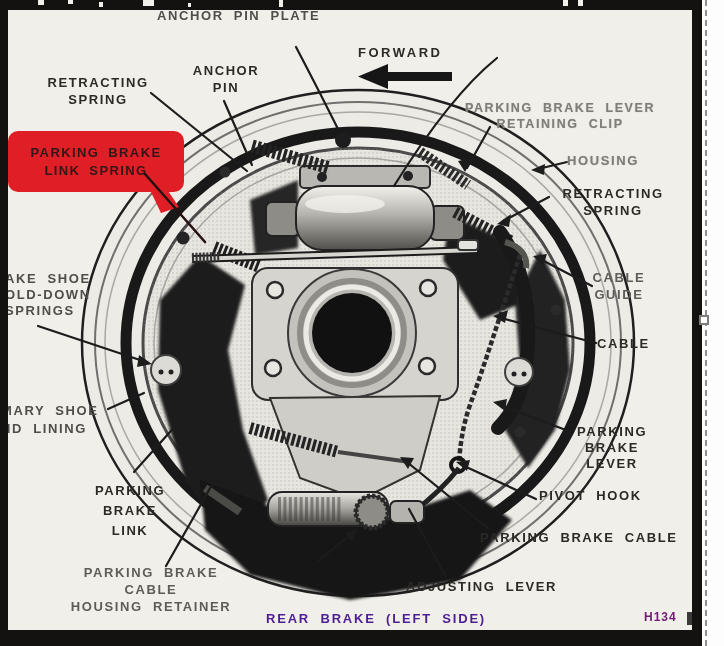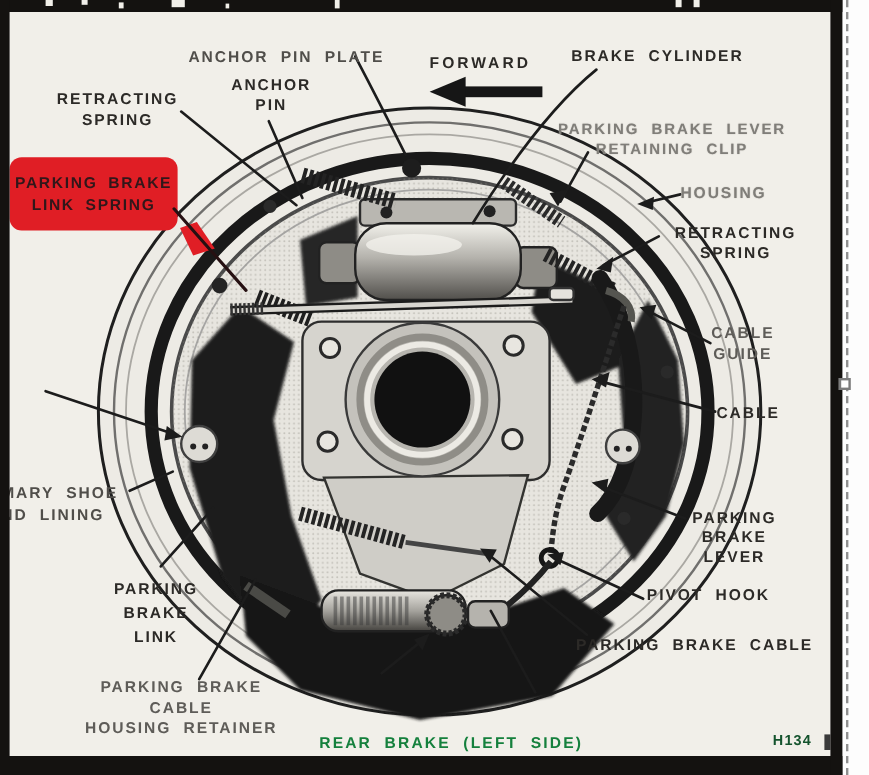--- a/index.html
+++ b/index.html
@@ -10,25 +10,25 @@
   .overlay-art{position:absolute;left:0;top:0;width:724px;height:646px;z-index:4;pointer-events:none;}
 
   
   .lbl{position:absolute;z-index:5;font-weight:700;font-size:13px;line-height:1.3;
        letter-spacing:1.6px;word-spacing:5px;color:#2c2a27;white-space:pre-line;}
   .ctr{text-align:center;}
   .soft{color:#504e4a;}
   .dim{color:#807e79;text-shadow:0 0 1px #b8b6b0;}
   .mid{color:#5e5c58;}
   .lh-lg{line-height:1.55;}
-  .caption{letter-spacing:1.8px;color:#15803d;}
-  .code{font-size:12px;letter-spacing:1px;color:#14532d;}
-
-  
-  .hl-box{position:absolute;left:8px;top:131px;width:140px;height:61px;border-radius:10px;
+  .caption{letter-spacing:1.8px;color:#4c1d95;}
+  .code{font-size:12px;letter-spacing:1px;color:#701a75;}
+
+  
+  .hl-box{position:absolute;left:8px;top:131px;width:176px;height:61px;border-radius:10px;
           z-index:3;display:flex;align-items:center;justify-content:center;}
   .hl-text{font-weight:700;font-size:13px;line-height:1.35;letter-spacing:1.4px;word-spacing:4px;
            color:#31171a;text-align:center;white-space:pre-line;}
 
   
   .border{position:absolute;background:#141210;z-index:6;}
   .b-top{left:0;top:0;width:702px;height:10px;}
   .b-left{left:0;top:0;width:8px;height:646px;}
   .b-bottom{left:0;top:630px;width:702px;height:16px;}
   .b-right{left:692px;top:0;width:10px;height:646px;}
@@ -201,42 +201,45 @@
   <div class="hl-box" style="background:#e01e25;" title="PARKING BRAKE
 LINK SPRING">
     <div class="hl-text">PARKING BRAKE
 LINK SPRING</div>
   </div>
   <svg class="overlay-art" viewBox="0 0 724 646">
     <polygon points="150,190 164,185 179,207 161,213" fill="#e01e25"></polygon>
     <line x1="145" y1="174" x2="205" y2="242" stroke="#261012" stroke-width="2.6" stroke-linecap="round"></line>
   </svg>
 
-  <div class="lbl soft" style="left:157px;top:40px;">ANCHOR PIN PLATE</div>
+  <div class="lbl soft" style="left:157px;top:8px;">ANCHOR PIN PLATE</div>
   <div class="lbl ctr" style="left:37px;top:75px;width:122px;">RETRACTING
 SPRING</div>
   <div class="lbl ctr" style="left:178px;top:63px;width:72px;margin-left:12px;">ANCHOR
 PIN</div>
   <div class="lbl" style="left:358px;top:45px;letter-spacing:2.5px;">FORWARD</div>
-  <div class="lbl" style="left:476px;top:39px;">BRAKE CYLINDER</div>
   <div class="lbl ctr dim" style="left:462px;top:100px;width:196px;font-size:12.5px;">PARKING BRAKE LEVER
 RETAINING CLIP</div>
   <div class="lbl dim" style="left:567px;top:153px;">HOUSING</div>
   <div class="lbl ctr" style="left:543px;top:186px;width:140px;">RETRACTING
 SPRING</div>
   <div class="lbl ctr mid" style="left:578px;top:270px;width:82px;">CABLE
 GUIDE</div>
   <div class="lbl" style="left:597px;top:336px;">CABLE</div>
+  <div class="lbl soft" style="left:5px;top:271px;line-height:1.22;">AKE SHOE
+OLD-DOWN
+SPRINGS</div>
   <div class="lbl soft" style="left:1px;top:402px;line-height:1.35;">MARY SHOE
 ND LINING</div>
   <div class="lbl ctr lh-lg" style="left:84px;top:481px;width:92px;">PARKING
 BRAKE
 LINK</div>
   <div class="lbl ctr mid" style="left:53px;top:565px;width:196px;">PARKING BRAKE CABLE
 HOUSING RETAINER</div>
+  <div class="lbl" style="left:406px;top:579px;">ADJUSTING LEVER</div>
   <div class="lbl ctr" style="left:568px;top:424px;width:88px;line-height:1.22;">PARKING
 BRAKE
 LEVER</div>
   <div class="lbl" style="left:539px;top:488px;">PIVOT HOOK</div>
   <div class="lbl" style="left:480px;top:530px;">PARKING BRAKE CABLE</div>
   <div class="lbl caption" style="left:266px;top:611px;">REAR BRAKE (LEFT SIDE)</div>
   <div class="lbl code" style="left:644px;top:610px;">H134</div>
   <div class="partial-char"></div>
 
   <div class="border b-top"></div>

